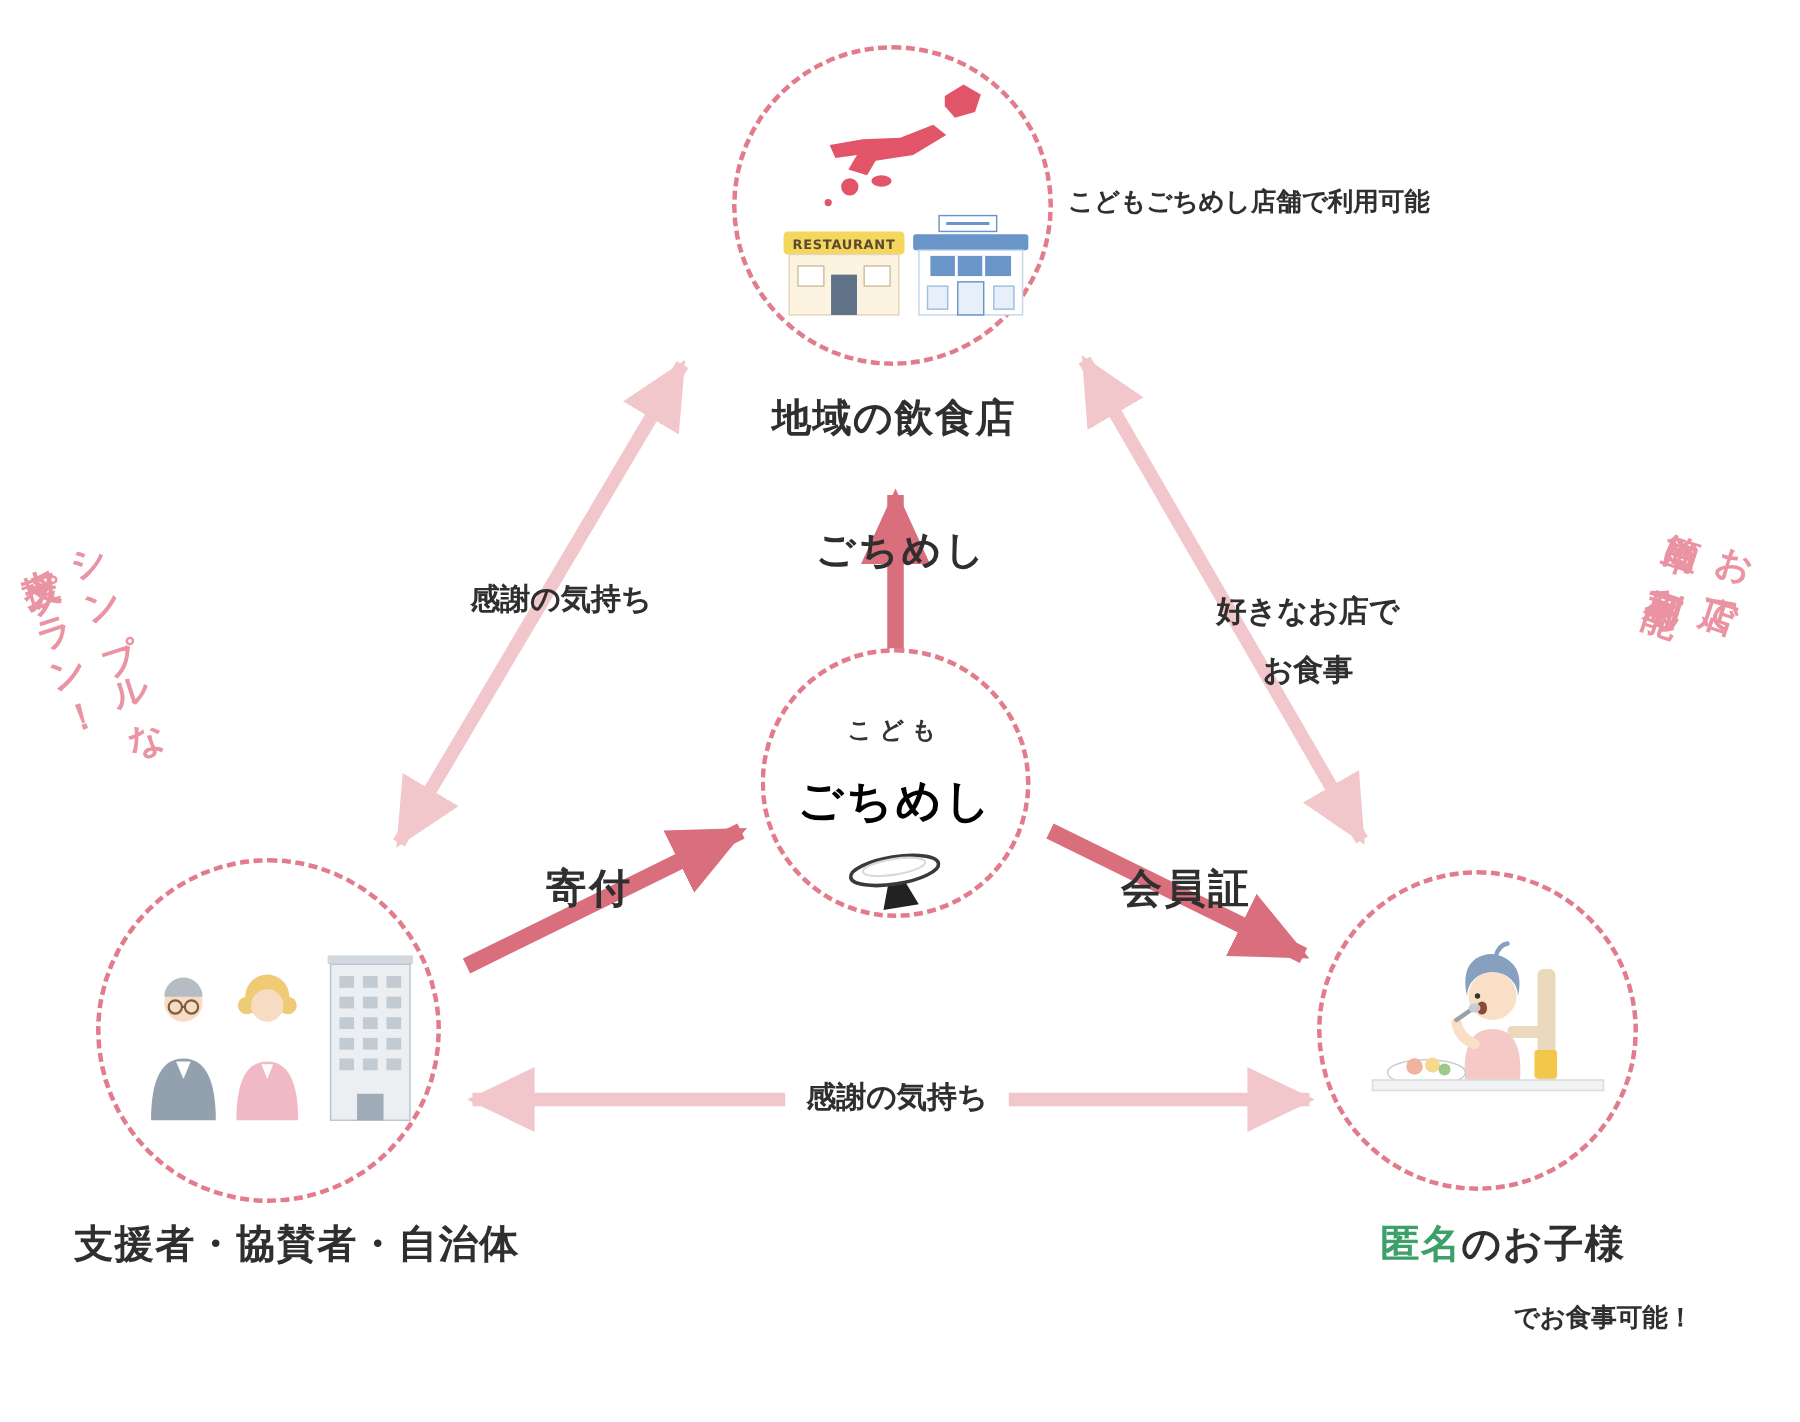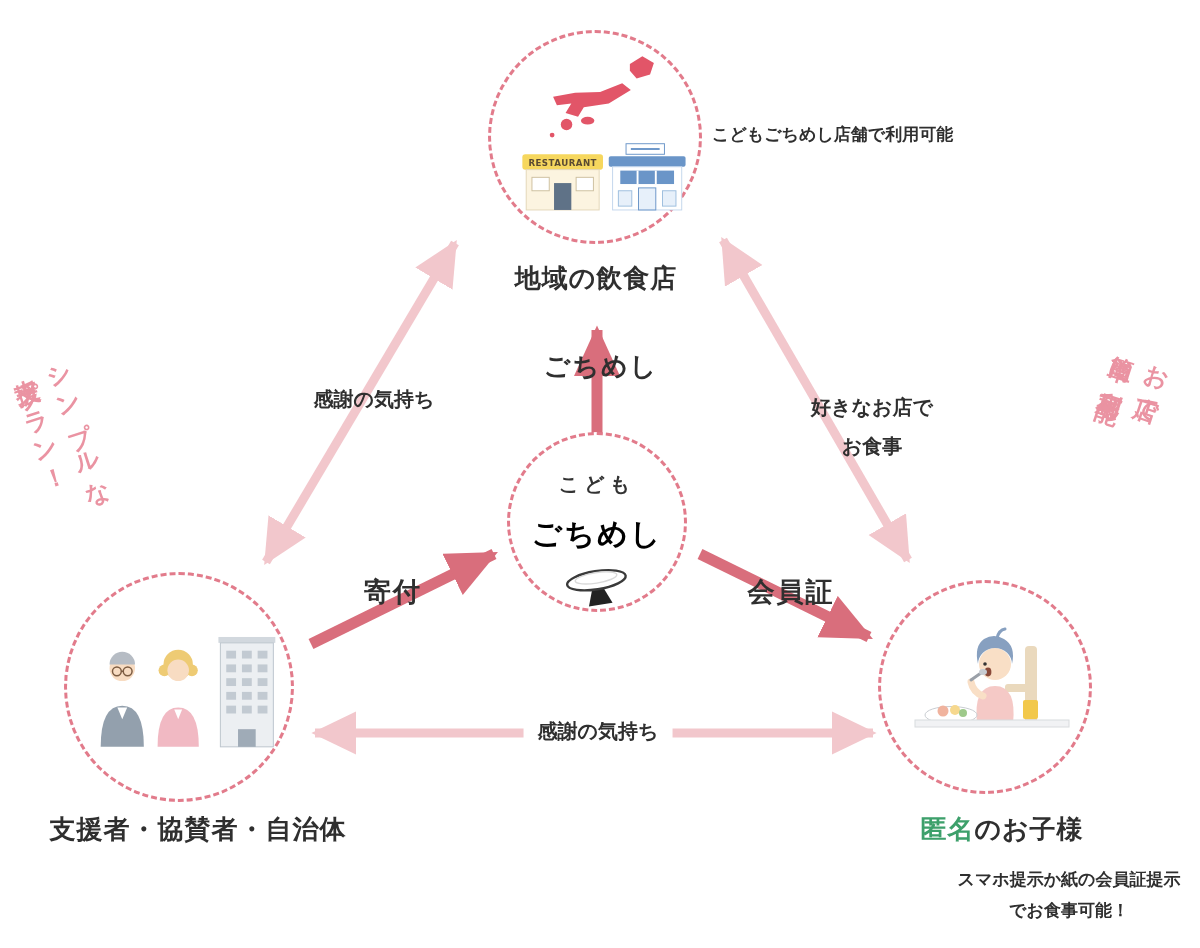--- a/index.html
+++ b/index.html
@@ -34,21 +34,21 @@
   .supporter-label    { left:198px; top:812px; }
   .child-label        { left:1002px; top:812px; }
   .child-caption      { left:1024px; top:864px; line-height:1.8; }
   .green { color:#3da06b; }
 
   .side-note { position:absolute; z-index:3; writing-mode:vertical-rl; color:#ea93a2;
                font-size:24px; font-weight:800; letter-spacing:3px; line-height:1.5; }
   .note-left  { left:24px;  top:352px; height:168px; transform:rotate(-18deg); }
   .note-right { left:1078px; top:340px; height:218px; transform:rotate(18deg); }
 
-  .logo-line1 { font-size:20px; font-weight:800; color:#333; letter-spacing:5px; }
+  .logo-line1 { font-size:16px; font-weight:800; color:#333; letter-spacing:5px; }
   .logo-line2 { font-size:30px; font-weight:800; color:#000000; letter-spacing:2px; margin-top:16px; }
   .logo-plate { margin-top:6px; }
 </style>
 </head>
 <body>
 
 <div class="canvas">
 
   <svg class="arrow-layer" viewBox="0 0 1200 948">
     <defs>
@@ -194,21 +194,20 @@
   </div>
   <div class="lbl arrow-big-label donation-label centered">寄付</div>
   <div class="lbl arrow-big-label membership-label centered">会員証</div>
   <div class="lbl small-label gratitude-bottom centered">感謝の気持ち</div>
 
   <div class="lbl node-label supporter-label centered">支援者・協賛者・自治体</div>
   <div class="lbl node-label child-label centered">
     <span class="green">匿名</span><span>のお子様</span>
   </div>
   <div class="lbl caption child-caption centered t-center">
-    <div>スマホ提示か紙の会員証提示</div>
     <div>でお食事可能！</div>
   </div>
 
   <div class="side-note note-left">
     <div>シンプルな</div>
     <div>支援プラン！</div>
   </div>
   <div class="side-note note-right">
     <div>お店で、</div>
     <div>簡単に利用可能！</div>

